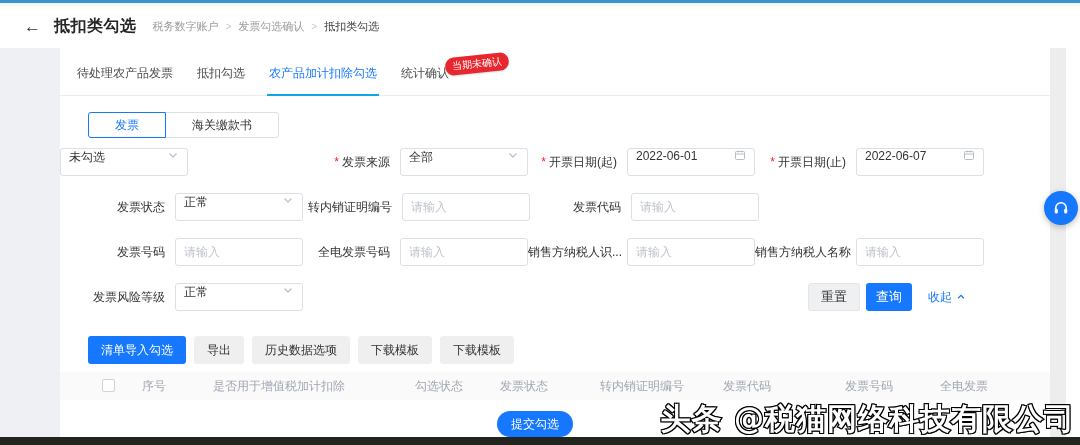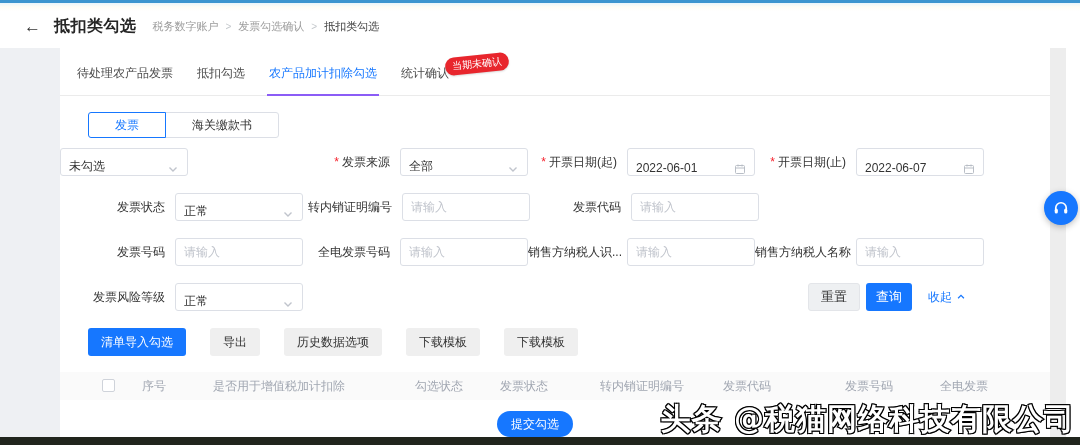--- a/index.html
+++ b/index.html
@@ -20,51 +20,51 @@
   .sep{color:#c4c8cc;font-size:10px}
   
   .gutter{position:absolute;left:0;top:48px;width:60px;height:389px;background:#eef0f3}
   .card{position:absolute;left:60px;top:48px;width:990px;height:389px;background:#fff}
   .scrolltrack{position:absolute;left:1050px;top:48px;width:16px;height:389px;background:#ededed}
   .scrollarrow{position:absolute;left:1053px;top:422px;font-size:9px;color:#8d9299;z-index:31}
   .bottombar{position:absolute;left:0;top:437px;width:1080px;height:8px;background:#21251d}
   
   .tabs{position:absolute;left:0;top:10px;width:990px;height:38px;border-bottom:1px solid #ebebeb;display:flex;align-items:flex-end;padding-left:15px;box-sizing:border-box}
   .tab{font-size:12px;color:#4a4a4a;margin-right:20px;padding:0 2px 13px 2px;position:relative;cursor:pointer;white-space:nowrap}
-  .tab.active{color:#1677ff;border-bottom:2px solid #8b5cf6;margin-bottom:-1px;padding-bottom:12px}
+  .tab.active{color:#1677ff;border-bottom:2px solid #0ea5e9;margin-bottom:-1px;padding-bottom:12px}
   .badge{position:absolute;left:46px;top:-10px;transform:rotate(-6deg);background:#e8262d;color:#fff;font-size:10px;line-height:1;padding:4px 7px 4px;border-radius:10px;white-space:nowrap;box-shadow:0 1px 2px rgba(0,0,0,.15)}
   
   .segmented{position:absolute;left:28px;top:64px;display:flex}
   .seg{height:26px;line-height:24px;padding:0 26px;font-size:12px;border:1px solid #dcdfe6;color:#333;background:#fff;box-sizing:border-box;cursor:pointer;white-space:nowrap}
   .seg.active{border-color:#1677ff;color:#1677ff;z-index:1}
   .seg.first{border-radius:3px 0 0 3px}
   .seg.last{border-radius:0 3px 3px 0;margin-left:-1px}
   
   .filters{position:absolute;left:0;top:100px;width:930px}
   .frow{display:flex;height:28px;margin-bottom:17px}
   .fcell{display:flex;align-items:center}
   .fcell.c1{width:243px}.fcell.c2{width:225px}.fcell.c3{width:227px}.fcell.c4{width:229px}
   .flabel{flex:1;text-align:right;padding-right:10px;font-size:12px;color:#333;white-space:nowrap;overflow:hidden}
   .req{color:#f5222d;margin-right:3px;font-size:12px}
-  .control{width:128px;height:28px;border:1px solid #dcdfe6;border-radius:3px;box-sizing:border-box;display:flex;align-items:flex-end;padding:0 8px;font-size:12px;color:#333;background:#fff}
+  .control{width:128px;height:28px;border:1px solid #dcdfe6;border-radius:3px;box-sizing:border-box;display:flex;align-items:flex-start;padding:0 8px;font-size:12px;color:#333;background:#fff}
   .control.select{justify-content:space-between;cursor:pointer}
   .control.date{justify-content:space-between;cursor:pointer}
   input.control{outline:none;font-family:inherit}
   input.control::placeholder{color:#c0c4cc}
   .tags{display:flex;align-items:center;overflow:hidden}
   .tag{background:#f0f2f5;border-radius:2px;padding:2px 5px;font-size:11px;color:#555;margin-right:4px;white-space:nowrap;line-height:1}
   .icon12{width:12px;height:12px;flex:none}
   
   .factions{position:absolute;left:748px;top:235px;display:flex;align-items:center;height:28px}
   .btn{display:flex;align-items:center;justify-content:center;border-radius:3px;font-size:13px;cursor:pointer;box-sizing:border-box}
   .btn-reset{width:52px;height:28px;background:#eef0f2;border:1px solid #e3e5e9;color:#333}
   .btn-query{width:46px;height:28px;background:#1677ff;color:#fff;margin-left:6px}
   .collapse{margin-left:16px;color:#1677ff;font-size:12px;display:flex;align-items:center;gap:4px;cursor:pointer}
   
-  .toolbar{position:absolute;left:28px;top:280px;display:flex;gap:24px}
+  .toolbar{position:absolute;left:28px;top:288px;display:flex;gap:8px}
   .tbtn{height:28px;padding:0 13px;border-radius:3px;font-size:12px;display:flex;align-items:center;background:#efefef;color:#333;cursor:pointer;white-space:nowrap}
   .tbtn.primary{background:#1677ff;color:#fff}
   
   .thead{position:absolute;left:0;top:324px;width:990px;height:28px;background:#fafafa}
   .th{position:absolute;top:0;height:28px;line-height:28px;font-size:12px;color:#a0a6b1;white-space:nowrap}
   .checkbox{position:absolute;left:42px;top:7px;width:13px;height:13px;border:1px solid #cfd3da;border-radius:2px;background:#fff;box-sizing:border-box;cursor:pointer}
   
   .submit{position:absolute;left:437px;top:363px;width:76px;height:26px;background:#1677ff;color:#fff;border-radius:13px;font-size:12px;display:flex;align-items:center;justify-content:center;cursor:pointer}
   
   .floatbtn{position:absolute;left:1044px;top:191px;width:34px;height:34px;border-radius:50%;background:#1677ff;display:flex;align-items:center;justify-content:center;z-index:30;box-shadow:0 2px 6px rgba(0,0,0,.25);cursor:pointer}

